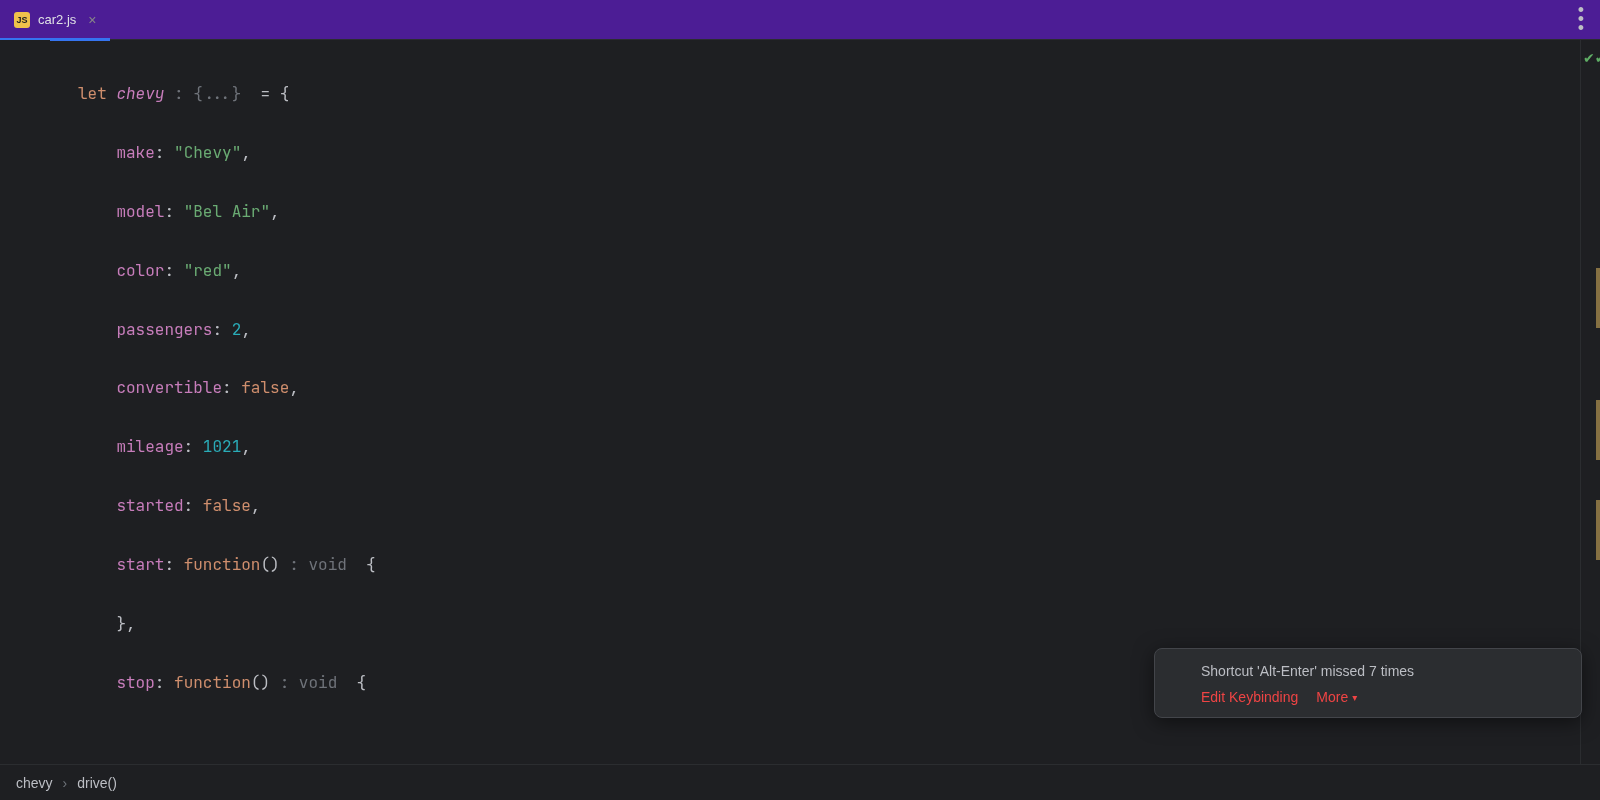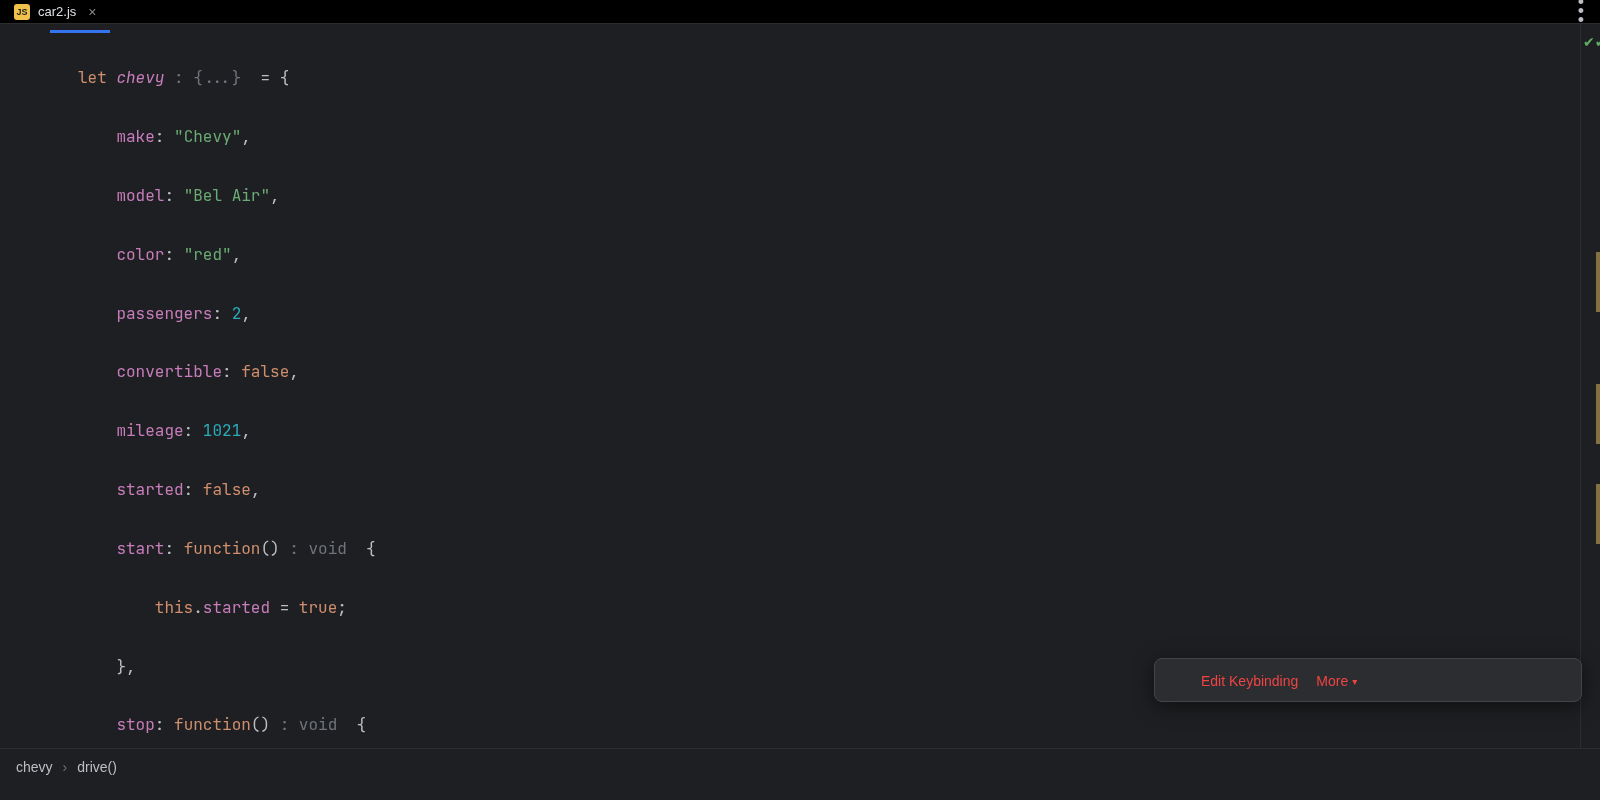--- a/index.html
+++ b/index.html
@@ -1,19 +1,19 @@
 <!DOCTYPE html>
 <html><head>
 <meta charset="utf-8">
 <style>
   * { margin: 0; padding: 0; box-sizing: border-box; }
   html, body { width: 1600px; height: 800px; overflow: hidden; background: #1e1f22; font-family: "Segoe UI", Arial, sans-serif; color: #bcbec4; }
   
   
-  .tab-bar { height: 24px; background: #000000; display: flex; align-items: center; border-bottom: 1px solid #2b2d30; position: relative; }
+  .tab-bar { height: 40px; background: #4c1d95; display: flex; align-items: center; border-bottom: 1px solid #2b2d30; position: relative; }
   .tab { display: flex; align-items: center; height: 40px; padding: 0 10px 0 14px; gap: 8px; position: relative; }
   .tab-active-indicator { position: absolute; bottom: -1px; left: 0; right: 0; height: 3px; background: #3574f0; }
   .tab-icon { width: 16px; height: 16px; background: #f0c24b; border-radius: 3px; display: flex; align-items: center; justify-content: center; font-size: 9px; font-weight: bold; color: #1e1f22; }
   .tab-label { font-size: 13px; color: #dfe1e5; }
   .tab-close { color: #888; font-size: 14px; cursor: pointer; padding: 2px 4px; }
   .tab-menu { position: absolute; right: 10px; color: #bcbec4; cursor: pointer; padding: 6px; font-size: 18px; letter-spacing:0; line-height:0.4; }
   .tab-menu div { margin:2px 0; }
 
   
   .editor-wrap { display: flex; height: calc(100% - 40px - 36px); position: relative; }
@@ -74,21 +74,20 @@
   <div class="code-area">
 <div class="code-line"><span class="kw">let</span> <span class="varname">chevy</span><span class="hint"> : {...} </span><span class="punct"> = {</span></div>
 <div class="code-line">    <span class="prop">make</span><span class="punct">:</span> <span class="string">"Chevy"</span><span class="punct">,</span></div>
 <div class="code-line">    <span class="prop">model</span><span class="punct">:</span> <span class="string">"Bel Air"</span><span class="punct">,</span></div>
 <div class="code-line">    <span class="prop">color</span><span class="punct">:</span> <span class="string">"red"</span><span class="punct">,</span></div>
 <div class="code-line">    <span class="prop">passengers</span><span class="punct">:</span> <span class="num">2</span><span class="punct">,</span></div>
 <div class="code-line">    <span class="prop">convertible</span><span class="punct">:</span> <span class="boolrw">false</span><span class="punct">,</span></div>
 <div class="code-line">    <span class="prop">mileage</span><span class="punct">:</span> <span class="num">1021</span><span class="punct">,</span></div>
 <div class="code-line">    <span class="prop">started</span><span class="punct">:</span> <span class="boolrw">false</span><span class="punct">,</span></div>
 <div class="code-line">    <span class="prop">start</span><span class="punct">:</span> <span class="kw">function</span><span class="punct">()</span><span class="hint"> : void </span> <span class="punct">{</span></div>
-<div class="code-line">        <span class="thisrw">this</span><span class="punct">.</span><span class="field">started</span><span class="punct"> = </span><span class="boolrw">true</span><span class="punct">;</span></div>
 <div class="code-line">    <span class="punct">},</span></div>
 <div class="code-line">    <span class="prop">stop</span><span class="punct">:</span> <span class="kw">function</span><span class="punct">()</span><span class="hint"> : void </span> <span class="punct">{</span></div>
 
 
 
 
 
 
 
 
@@ -96,20 +95,21 @@
 
   </div>
   <div class="right-stripe">
     <div class="check-icon">✔✔</div>
     <div class="stripe-mark-yellow" style="top:228px;height:60px;"></div>
     <div class="stripe-mark-yellow" style="top:360px;height:60px;"></div>
     <div class="stripe-mark-yellow" style="top:460px;height:60px;"></div>
   </div>
 
   <div class="notification">
+    <div class="notif-body">Shortcut 'Alt-Enter' missed 7 times</div>
     <div class="notif-actions">
       <div class="notif-link">Edit Keybinding</div>
       <div class="notif-link">
           <span>More</span>
           <span class="chev">▾</span>
         </div>
     </div>
   </div>
 </div>
 

